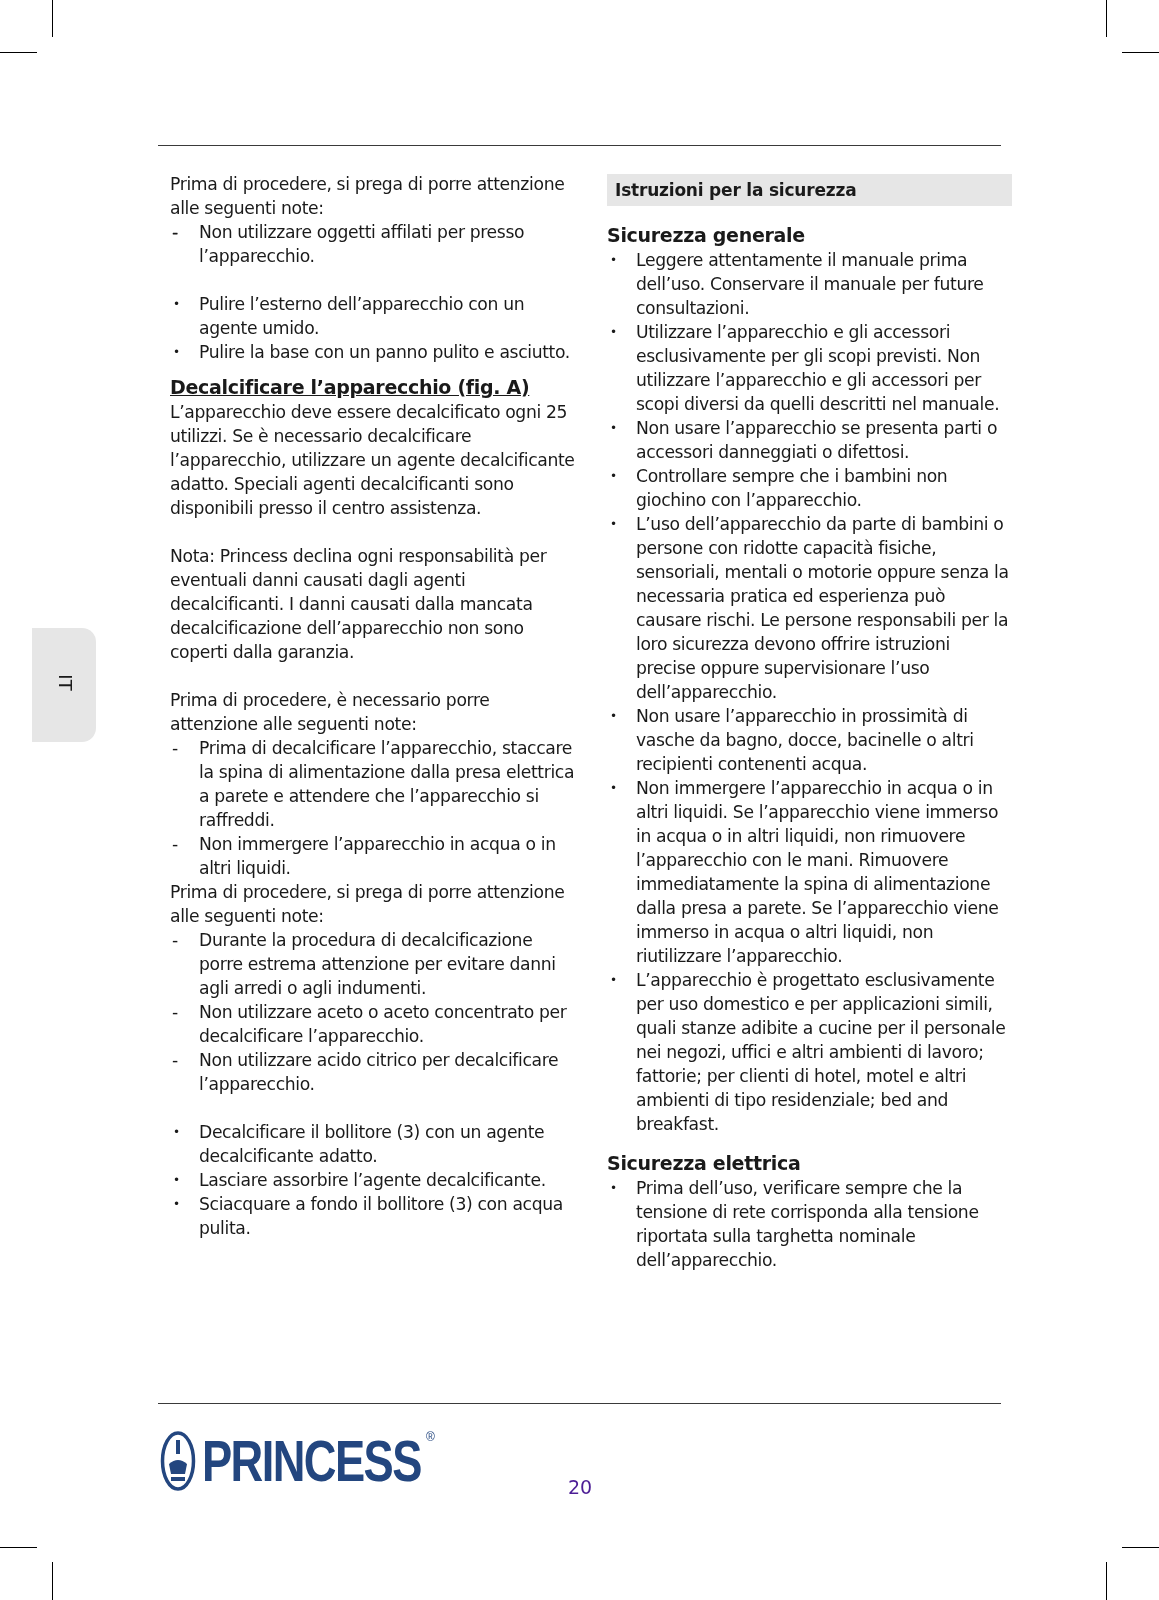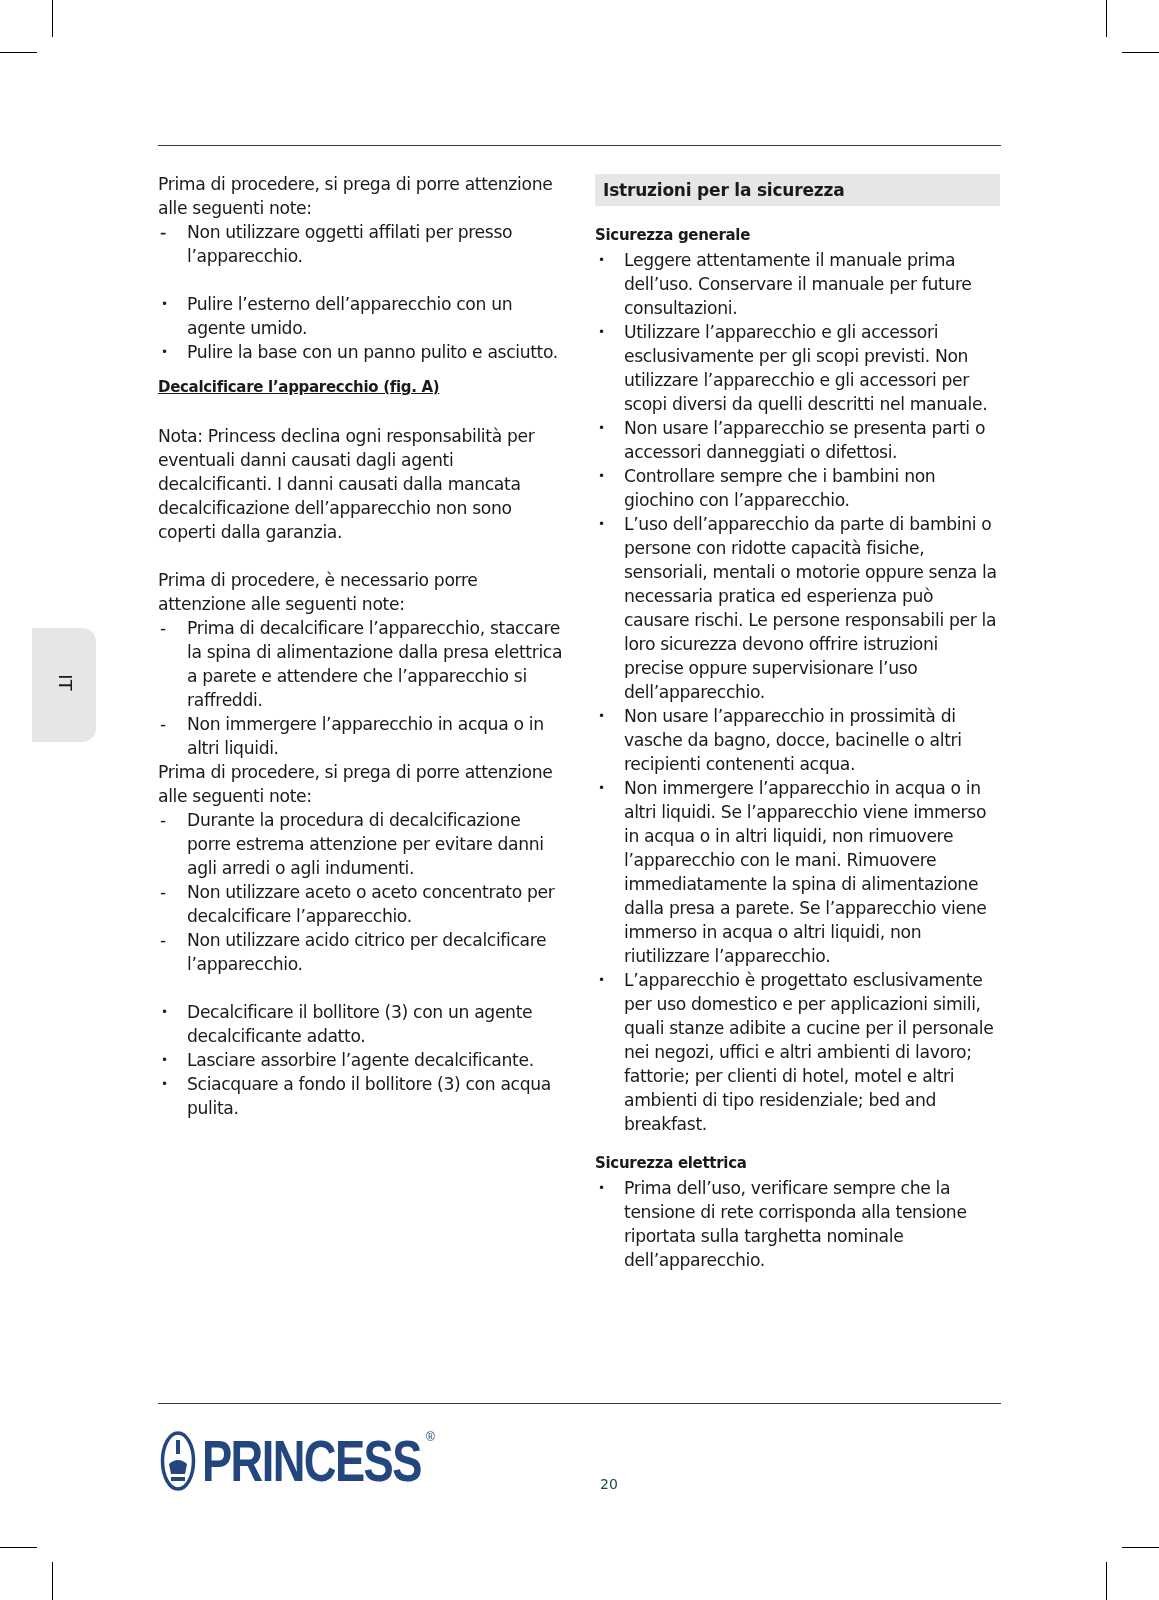--- a/index.html
+++ b/index.html
@@ -2,31 +2,31 @@
 <html><head>
 <meta charset="utf-8">
 <style>
   html, body { margin: 0; padding: 0; background: #ffffff; }
   body {
     width: 1159px; height: 1600px; position: relative; overflow: hidden;
     font-family: "DejaVu Sans", sans-serif; color: #1a1a1a;
   }
   .crop { position: absolute; background: #000; }
   .rule { position: absolute; left: 158px; width: 843px; height: 1px; background: #3a3a3a; }
-  .col { position: absolute; top: 172px; font-size: 17.2px; line-height: 24px; letter-spacing: -0.35px; }
+  .col { position: absolute; top: 172px; font-size: 17.2px; line-height: 24px; letter-spacing: -0.35px; margin-left: 12px; }
   .col-left { left: 158px; width: 410px; }
   .col-right { left: 595px; width: 405px; }
   p { margin: 0; }
   .gap { height: 24px; }
   ul.list { list-style: none; margin: 0; padding: 0; }
   ul.list li { position: relative; padding-left: 29px; }
   ul.list li .marker { position: absolute; left: 0; top: 0; width: 20px; }
   ul.dash li .marker { left: 2px; }
   ul.bullet li .marker { left: 3px; font-size: 12px; }
-  .h2 { font-weight: bold; font-size: 15px; line-height: 26px; letter-spacing: -0.3px; margin: 0; color: #1a1a1a; }
+  .h2 { font-weight: bold; font-size: 19px; line-height: 26px; letter-spacing: -0.3px; margin: 0; color: #1a1a1a; }
   .h2.mt { margin-top: 6px; }
   .banner {
     background: #e6e6e6; height: 32px; line-height: 32px; padding-left: 8px;
     font-weight: bold; font-size: 17px; letter-spacing: -0.2px; color: #1a1a1a;
     margin-top: 2px; margin-bottom: 16px;
   }
   .rh2 { margin-bottom: 0; }
   .rh2-elec { margin-top: 14px; }
   .lang-tab {
     position: absolute; left: 32px; top: 628px; width: 64px; height: 114px;
@@ -36,21 +36,21 @@
     position: absolute; left: 20px; top: 44px; font-size: 18px; color: #1a1a1a;
     transform: rotate(90deg); transform-origin: center; display: block; width: 26px; text-align: center;
   }
   .logo { position: absolute; left: 160px; top: 1428px; height: 66px; display: flex; align-items: center; }
   .logo-text {
     font-family: "Liberation Sans", sans-serif; font-weight: bold; color: #23467f;
     font-size: 58px; letter-spacing: -2px; transform: scaleX(0.78); transform-origin: left center;
     display: inline-block; margin-left: 6px; line-height: 66px;
   }
   .reg { position: absolute; left: 426px; top: 1430px; color: #23467f; font-size: 12px; font-family: "Liberation Sans", sans-serif; }
-  .page-num { position: absolute; left: 600px; top: 1476px; font-size: 14px; color: #14532d; }
+  .page-num { position: absolute; left: 568px; top: 1476px; font-size: 19px; color: #4c1d95; }
 </style>
 </head>
 <body>
 
 <div class="crop" style="left:52px;top:0;width:1px;height:37px;"></div>
 <div class="crop" style="left:1106px;top:0;width:1px;height:37px;"></div>
 <div class="crop" style="left:0;top:52px;width:37px;height:1px;"></div>
 <div class="crop" style="left:1122px;top:52px;width:37px;height:1px;"></div>
 <div class="crop" style="left:0;top:1547px;width:37px;height:1px;"></div>
 <div class="crop" style="left:1122px;top:1547px;width:37px;height:1px;"></div>
@@ -69,20 +69,21 @@
   <ul class="list dash">
     <li><span class="marker">-</span></li>
     <li><span class="marker">-</span><span>Non utilizzare oggetti affilati per presso l’apparecchio.</span></li>
   </ul>
   <div class="gap"></div>
   <ul class="list bullet">
     <li><span class="marker">•</span><span>Pulire l’esterno dell’apparecchio con un agente umido.</span></li>
     <li><span class="marker">•</span><span>Pulire la base con un panno pulito e asciutto.</span></li>
   </ul>
   <h2 class="h2 mt" style="margin-top:10px;text-decoration:underline;">Decalcificare l’apparecchio (fig. A)</h2>
+  <p>L’apparecchio deve essere decalcificato ogni 25 utilizzi. Se è necessario decalcificare l’apparecchio, utilizzare un agente decalcificante adatto. Speciali agenti decalcificanti sono disponibili presso il centro assistenza.</p>
   <div class="gap"></div>
   <p>Nota: Princess declina ogni responsabilità per eventuali danni causati dagli agenti decalcificanti. I danni causati dalla mancata decalcificazione dell’apparecchio non sono coperti dalla garanzia.</p>
   <div class="gap"></div>
   <p>Prima di procedere, è necessario porre attenzione alle seguenti note:</p>
   <ul class="list dash">
     <li><span class="marker">-</span><span>Prima di decalcificare l’apparecchio, staccare la spina di alimentazione dalla presa elettrica a parete e attendere che l’apparecchio si raffreddi.</span></li>
     <li><span class="marker">-</span><span>Non immergere l’apparecchio in acqua o in altri liquidi.</span></li>
   </ul>
   <p>Prima di procedere, si prega di porre attenzione alle seguenti note:</p>
   <ul class="list dash">

